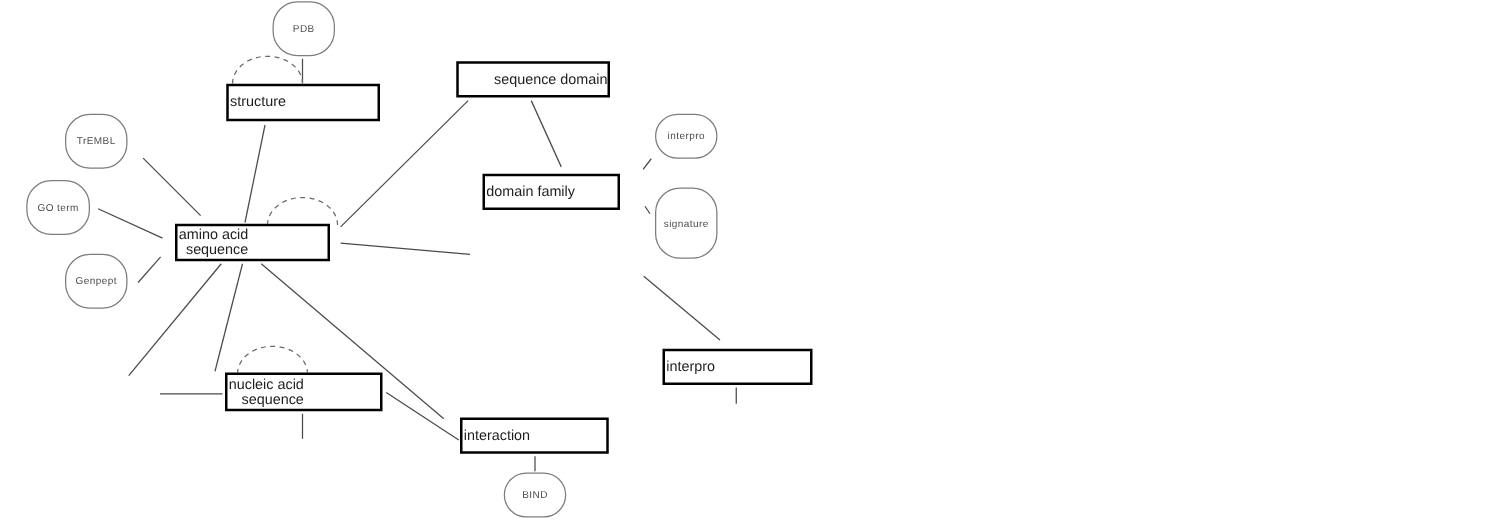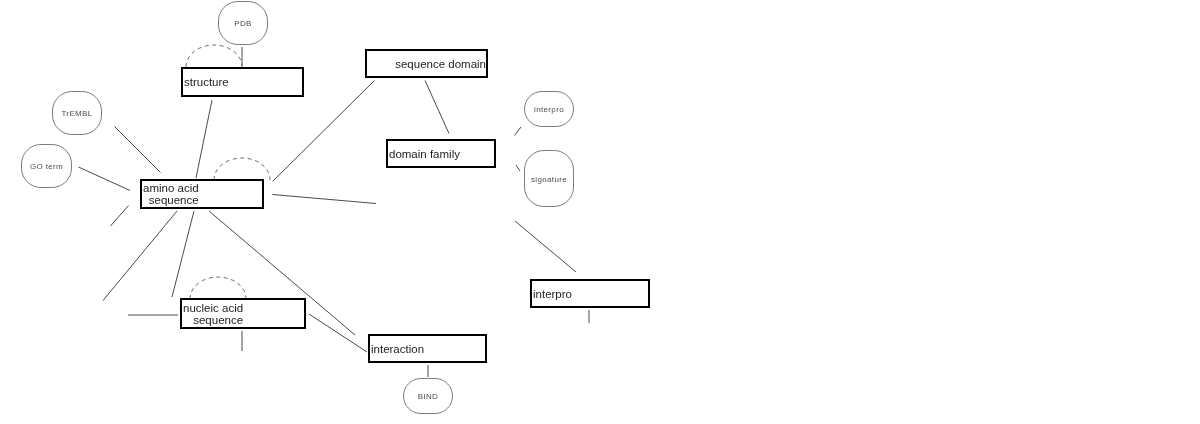--- a/index.html
+++ b/index.html
@@ -195,20 +195,23 @@
 
   <div class="snode" style="left:218px;top:1px;width:50px;height:44px">
     <div class="lbl">PDB</div>
     </div>
   <div class="snode" style="left:52px;top:91px;width:50px;height:44px">
     <div class="lbl">TrEMBL</div>
     </div>
   <div class="snode" style="left:21px;top:144px;width:51px;height:44px">
     <div class="lbl">GO term</div>
     </div>
+  <div class="snode" style="left:52px;top:203px;width:50px;height:44px">
+    <div class="lbl">Genpept</div>
+    </div>
   <div class="snode" style="left:403px;top:378px;width:50px;height:36px">
     <div class="lbl">BIND</div>
     </div>
   <div class="snode" style="left:524px;top:91px;width:50px;height:36px">
     <div class="lbl">interpro</div>
     </div>
   <div class="snode" style="left:524px;top:150px;width:50px;height:57px">
     <div class="lbl">signature</div>
     </div>
 

